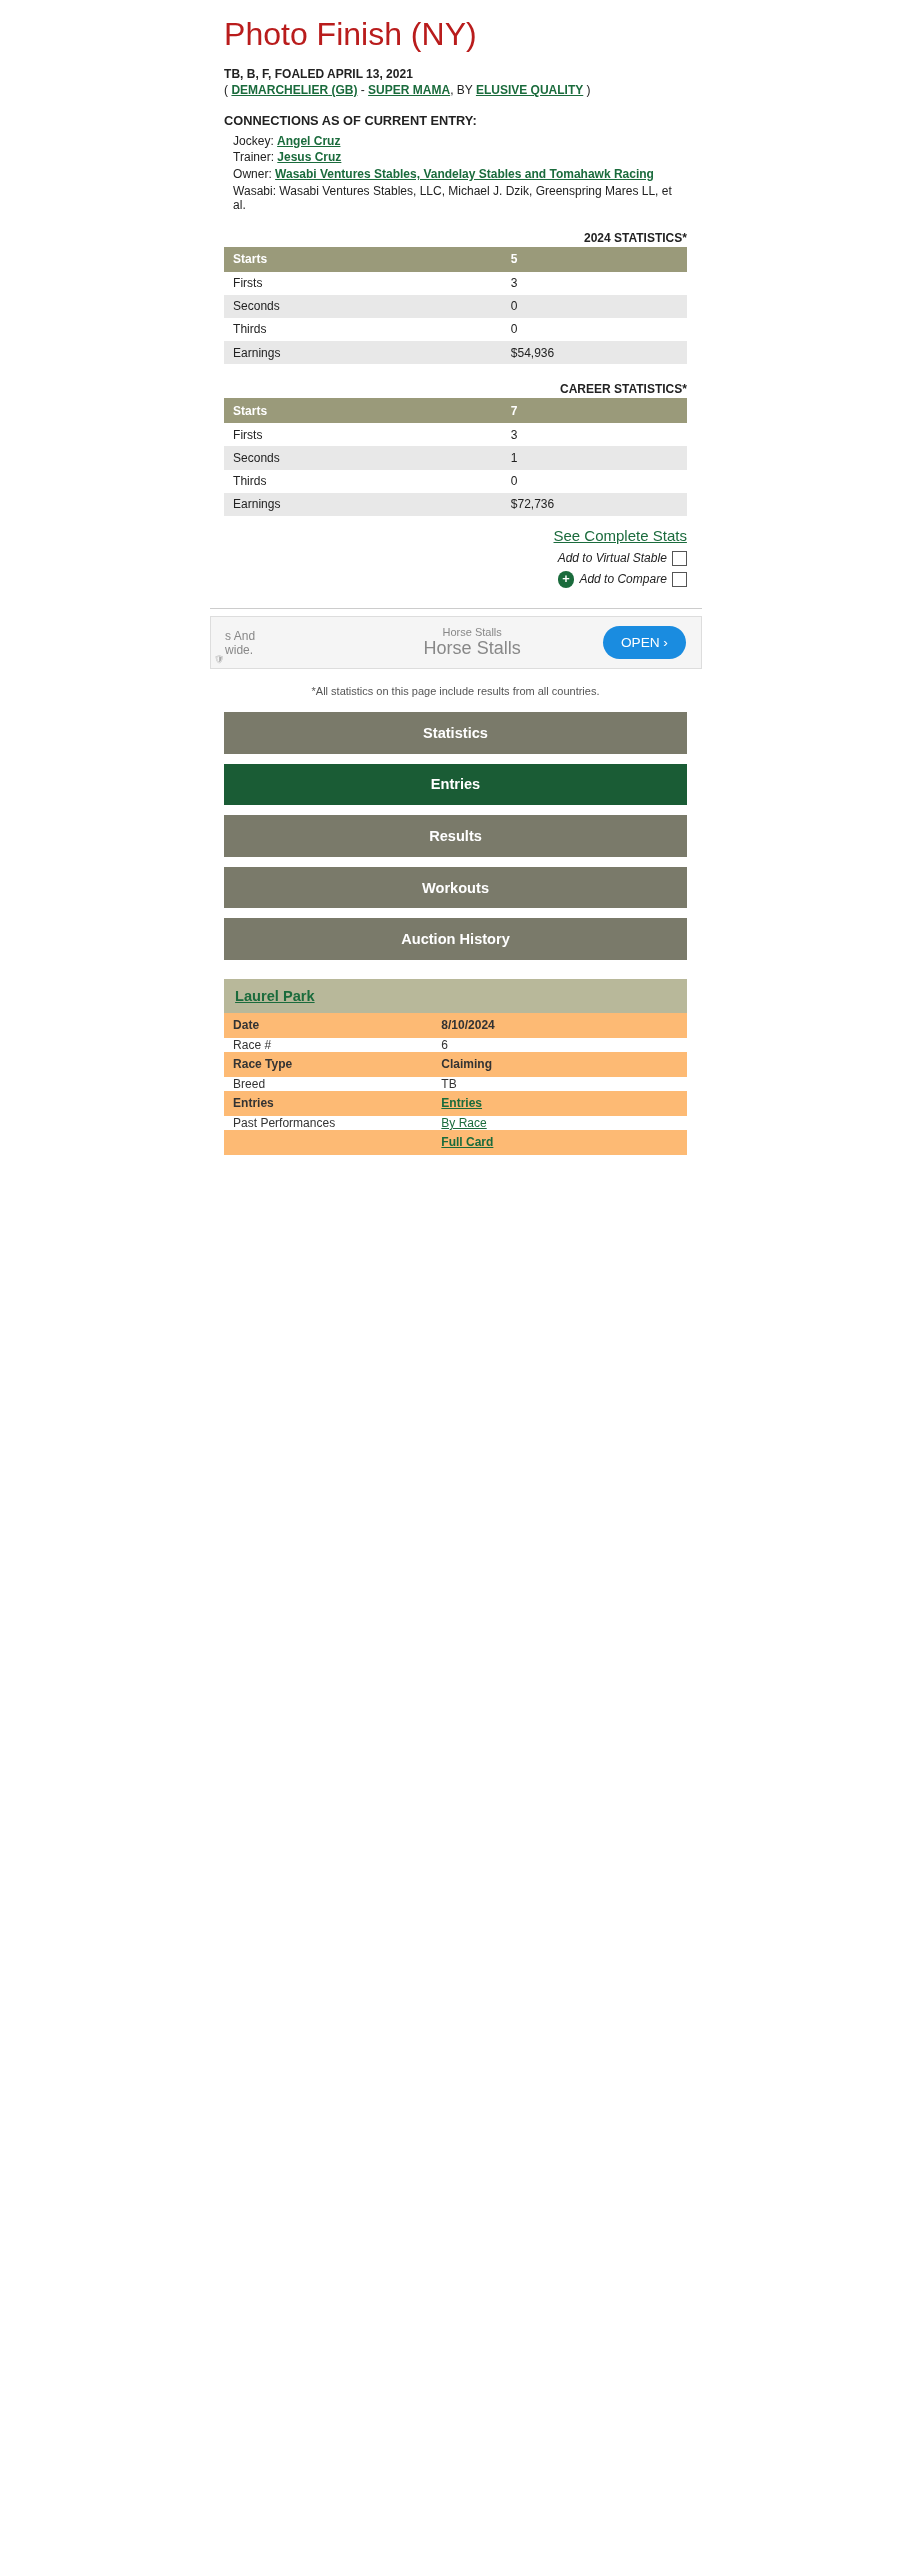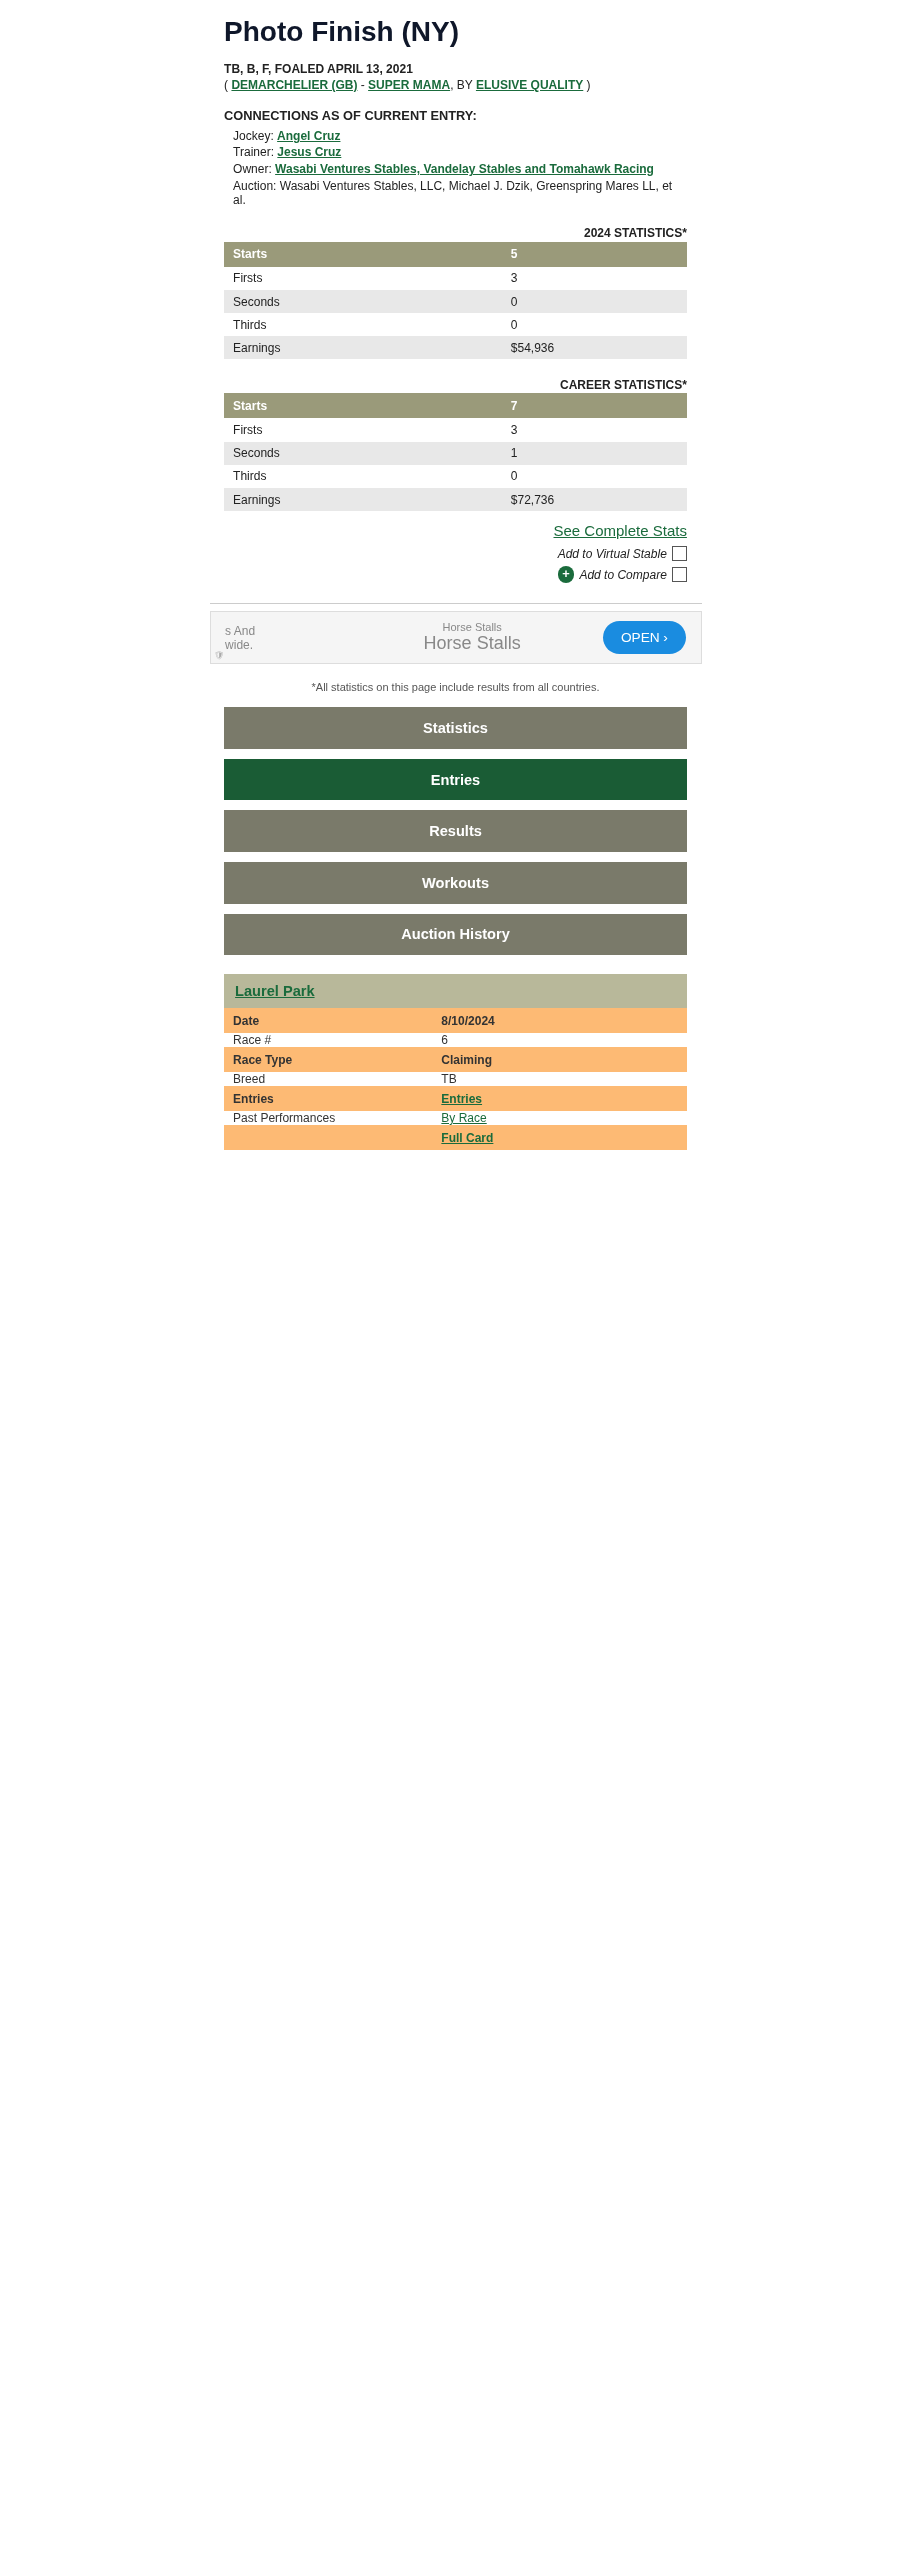--- a/index.html
+++ b/index.html
@@ -10,23 +10,23 @@
       color: #222;
       width: 492px;
       margin: 0 auto;
     }
 
     
     .horse-header {
       padding: 14.6px 14.6px 7.3px 14.6px;
     }
     .horse-name {
-      font-size: 28px;
-      font-weight: bold;
-      color: #0f172a;
+      font-size: 32px;
+      font-weight: normal;
+      color: #b91c1c;
       line-height: 1.2;
     }
     .horse-info {
       font-size: 12px;
       font-weight: bold;
       color: #222;
       margin-top: 14px;
     }
     .horse-pedigree {
       font-size: 12px;
@@ -286,21 +286,21 @@
   <div class="connections-row">
     <span class="label">Jockey: </span><a href="#">Angel Cruz</a>
   </div>
   <div class="connections-row">
     <span class="label">Trainer: </span><a href="#">Jesus Cruz</a>
   </div>
   <div class="connections-row">
     <span class="label">Owner: </span><a href="#">Wasabi Ventures Stables, Vandelay Stables and Tomahawk Racing</a>
   </div>
   <div class="connections-row">
-    <span class="label">Auction: </span><span>Wasabi Ventures Stables, LLC, Michael J. Dzik, Greenspring Mares LL, et al.</span>
+    <span class="label">Wasabi: </span><span>Wasabi Ventures Stables, LLC, Michael J. Dzik, Greenspring Mares LL, et al.</span>
   </div>
 </div>
 
 <div class="stats-section">
   <div class="stats-header-row">2024 STATISTICS*</div>
   <table class="stats-table">
     <tbody>
         <tr class="header-row">
       <td>Starts</td>
       <td>5</td>

